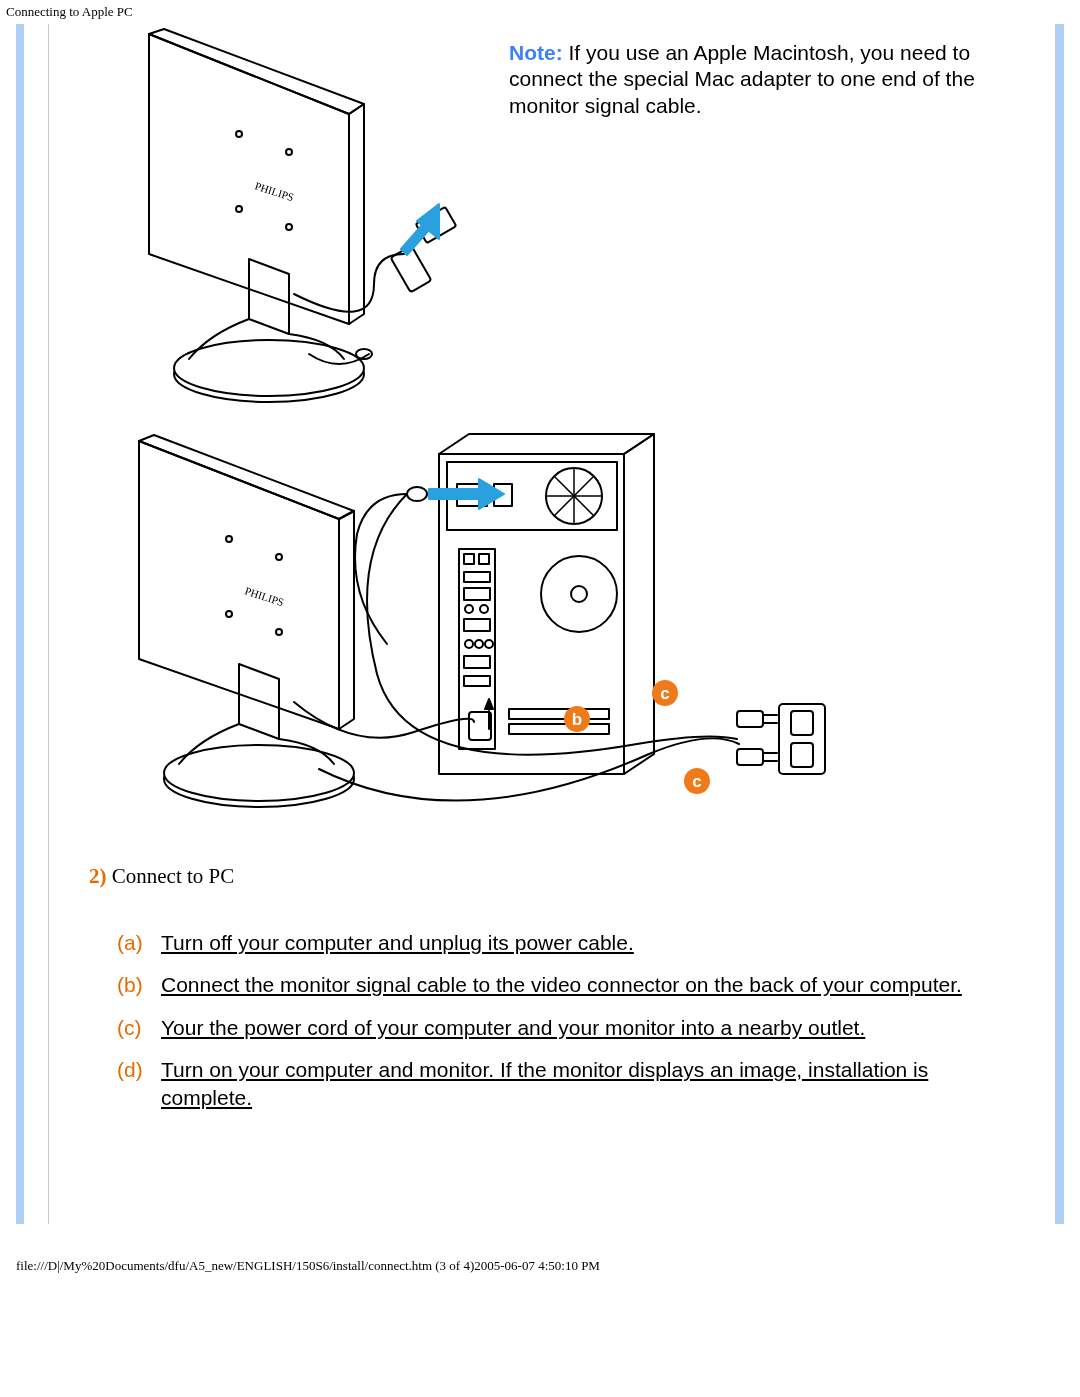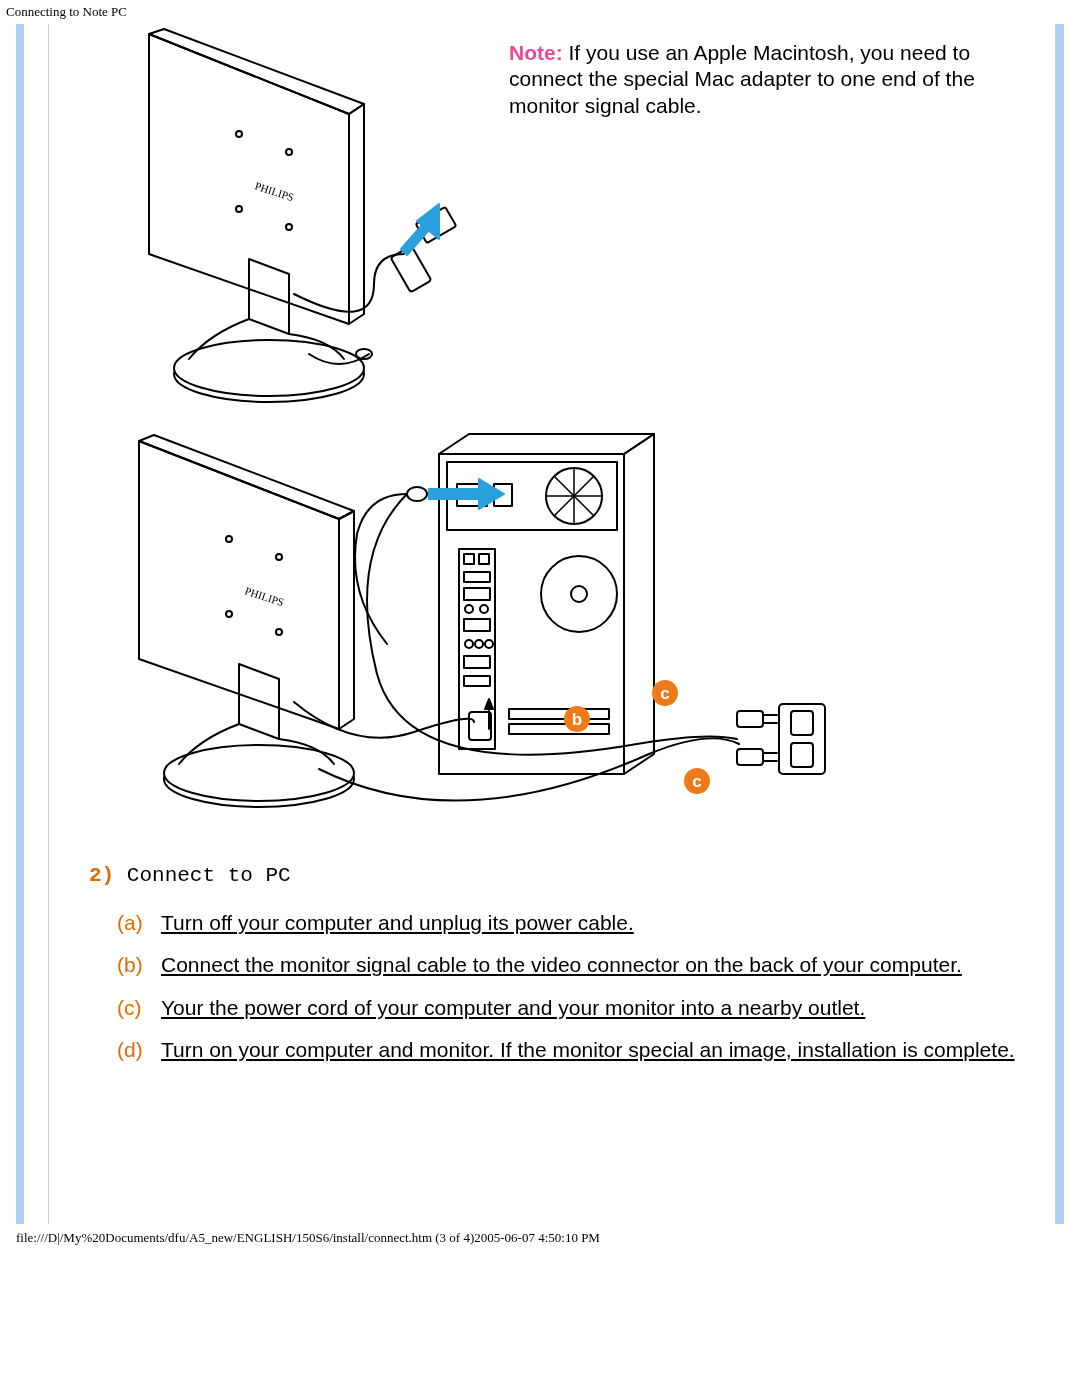--- a/index.html
+++ b/index.html
@@ -33,35 +33,35 @@
     align-items: flex-start;
     gap: 20px;
   }
   .note-block {
     font-family: Arial, Helvetica, sans-serif;
     font-size: 21px;
     line-height: 1.25;
     padding-top: 16px;
     flex: 1;
   }
-  .note-label { color: #ec4899; font-weight: bold; margin-top: 18px; }
+  .note-label { color: #3b82f6; font-weight: bold; margin-top: 18px; }
   .figure1 {
     width: 400px;
     height: 395px;
   }
   .figure2 {
     width: 800px;
     height: 405px;
     margin-top: 10px;
   }
   svg { display:block; }
   .section-heading {
-    font-family: Liberation Mono, monospace;
+    font-family: Liberation Serif, serif;
     font-size: 21px;
-    margin: 30px 0 22px 0;
+    margin: 30px 0 40px 0;
   }
   .section-num { color: #e56b00; font-weight: bold; }
   .steps {
     font-family: Arial, Helvetica, sans-serif;
     font-size: 21px;
     line-height: 1.35;
   }
   .step {
     display: flex;
     margin-bottom: 14px;
@@ -69,26 +69,27 @@
   .step-letter {
     color: #e56b00;
     width: 44px;
     flex: 0 0 44px;
     padding-left: 28px;
   }
   .step-text { flex: 1; text-decoration: underline; }
   .footer {
     font-size: 13px;
     padding: 6px 10px 10px 16px;
+    margin-top: 28px;
   }
 </style>
 </head>
 <body>
 
-<div class="page-title">Connecting to Note PC</div>
+<div class="page-title">Connecting to Apple PC</div>
 
 <div class="outer-border">
   <div class="content-border">
 
     <div class="top-row">
       <div class="figure1">
         <svg viewBox="0 0 400 395" width="400" height="395">
           <g fill="none" stroke="#000" stroke-width="2" stroke-linejoin="round" stroke-linecap="round">
 
             <polygon points="60,10 260,90 260,300 60,230" fill="#fff"></polygon>
@@ -239,20 +240,20 @@
       <div class="step">
         <div class="step-letter">(b)</div>
         <div class="step-text">Connect the monitor signal cable to the video connector on the back of your computer.</div>
       </div>
       <div class="step">
         <div class="step-letter">(c)</div>
         <div class="step-text">Your the power cord of your computer and your monitor into a nearby outlet.</div>
       </div>
       <div class="step">
         <div class="step-letter">(d)</div>
-        <div class="step-text">Turn on your computer and monitor. If the monitor special an image, installation is complete.</div>
+        <div class="step-text">Turn on your computer and monitor. If the monitor displays an image, installation is complete.</div>
       </div>
     </div>
 
   </div>
 </div>
 
 <div class="footer">file:///D|/My%20Documents/dfu/A5_new/ENGLISH/150S6/install/connect.htm (3 of 4)2005-06-07 4:50:10 PM</div>
 
 </body></html>

